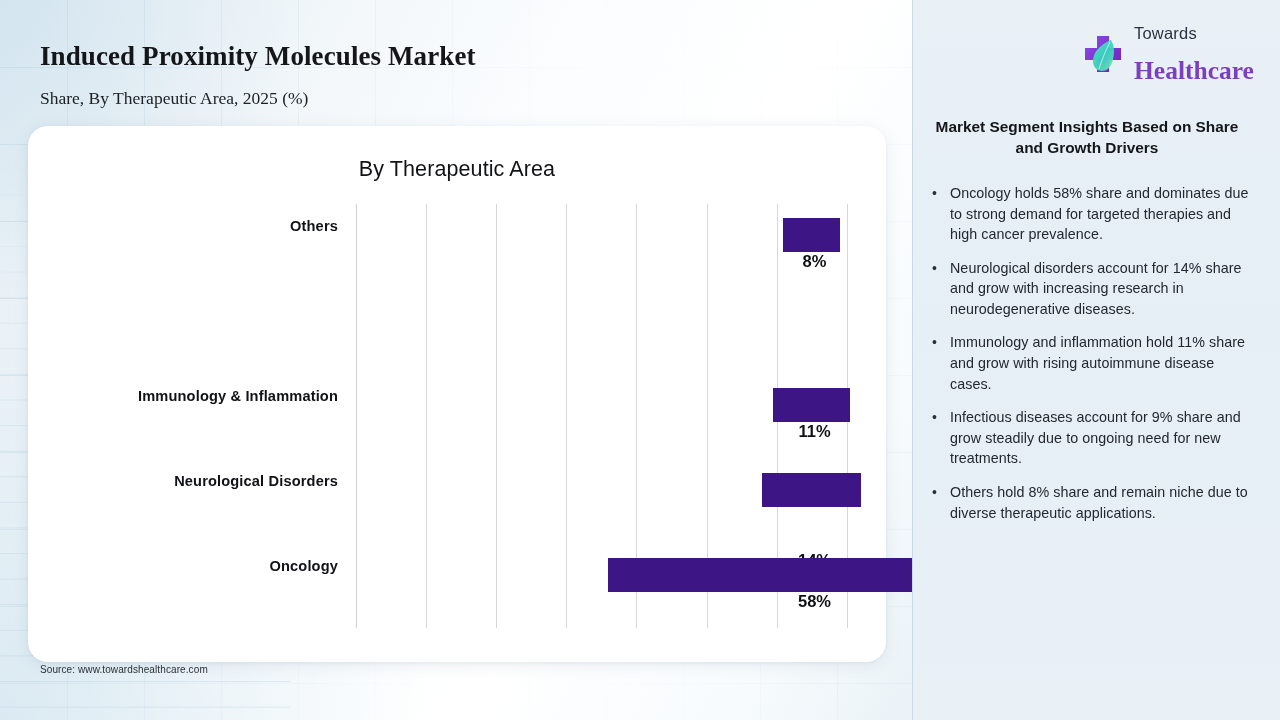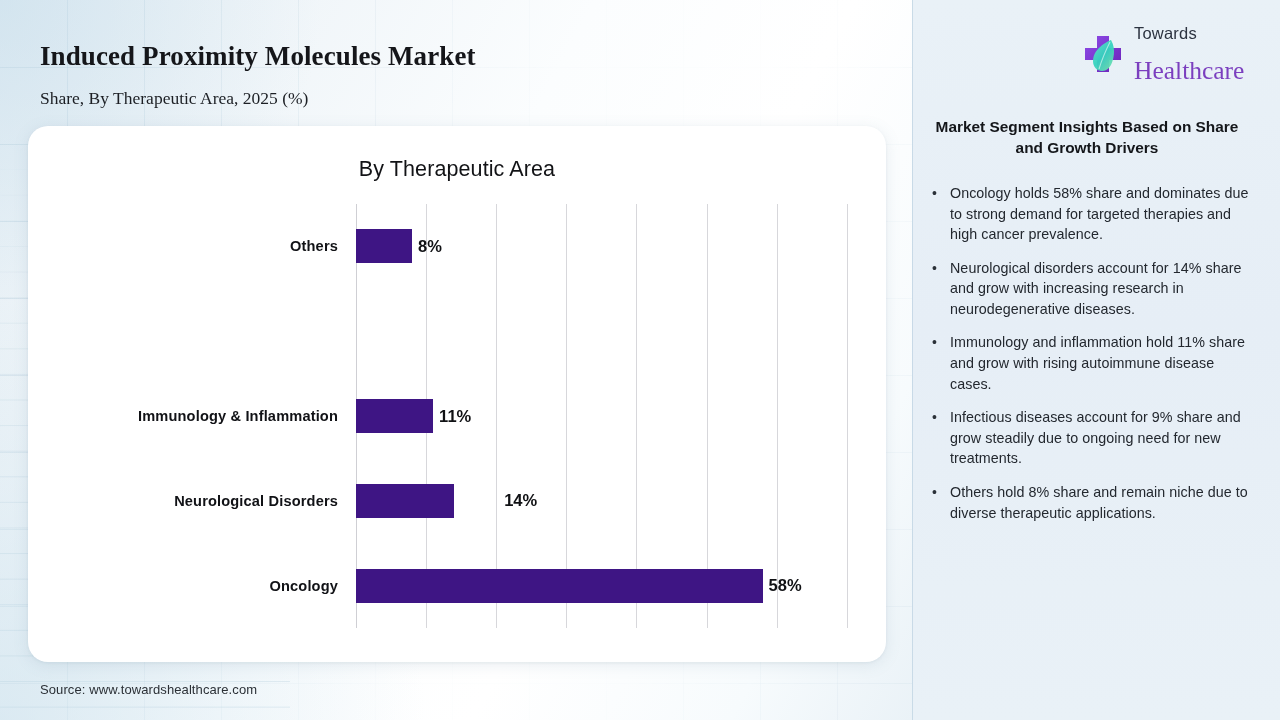--- a/index.html
+++ b/index.html
@@ -70,58 +70,58 @@
   #plot {
     position:absolute; left:328px; top:78px; width:491px; height:424px;
   }
   .gridline {
     position:absolute; top:0; bottom:0; width:1px; background:#d7d7db;
   }
   .gridline.axis { background:#cfcfd4; }
 
   .bar-row {
     position:absolute; left:0; right:-420px; height:56px;
-    display:flex; align-items:center;
+    display:flex; align-items:center;flex-direction:column;
   }
   .cat-label {
     position:absolute; right:100%; margin-right:18px;
     white-space:nowrap; font-size:14.6px; font-weight:700;
     color:#111216; letter-spacing:.15px;
   }
   .bar {
     height:34px; background:#3E1584; flex:0 0 auto;
   }
   .bar-value {
     margin-left:6px; font-size:16.5px; font-weight:700; color:#101114;
     white-space:nowrap;
   }
 
   #source-note {
-    position:absolute; left:40px; top:682px;
-    font-size:13px; color:#2b3036; letter-spacing:.1px;
+    position:absolute; left:40px; top:664px;
+    font-size:10px; color:#2b3036; letter-spacing:.1px;
   }
 
   
   #right-panel {
     position:absolute; left:912px; top:0; width:368px; height:720px;
     background:linear-gradient(180deg,#e9f1f7 0%, #e6eef6 45%, #e9f1f7 100%);
     border-left:1px solid rgba(175,200,218,.55);
   }
   #logo {
     position:absolute; left:1080px; top:26px; width:175px; height:56px;
     display:flex; align-items:center; gap:8px;
   }
   #logo-mark { width:46px; height:46px; position:relative; flex:0 0 auto; }
   #logo-wordmark { display:flex; flex-direction:column; line-height:1; }
   #logo-top {
     font-size:16.5px; color:#2c3340; letter-spacing:.2px; font-weight:400;
     margin-bottom:16px;
   }
   #logo-bottom {
-    font-family:"Liberation Serif", serif; font-weight:400;
+    font-family:"Liberation Serif", serif; font-weight:700;
     font-size:25.5px; color:#7b3fbf; letter-spacing:0;
   }
 
   #insights-heading {
     position:absolute; left:922px; top:116px; width:330px;
     text-align:center; font-size:15.4px; font-weight:700;
     color:#14161a; line-height:1.38;
   }
   #insights-list {
     position:absolute; left:932px; top:183px; width:320px;

